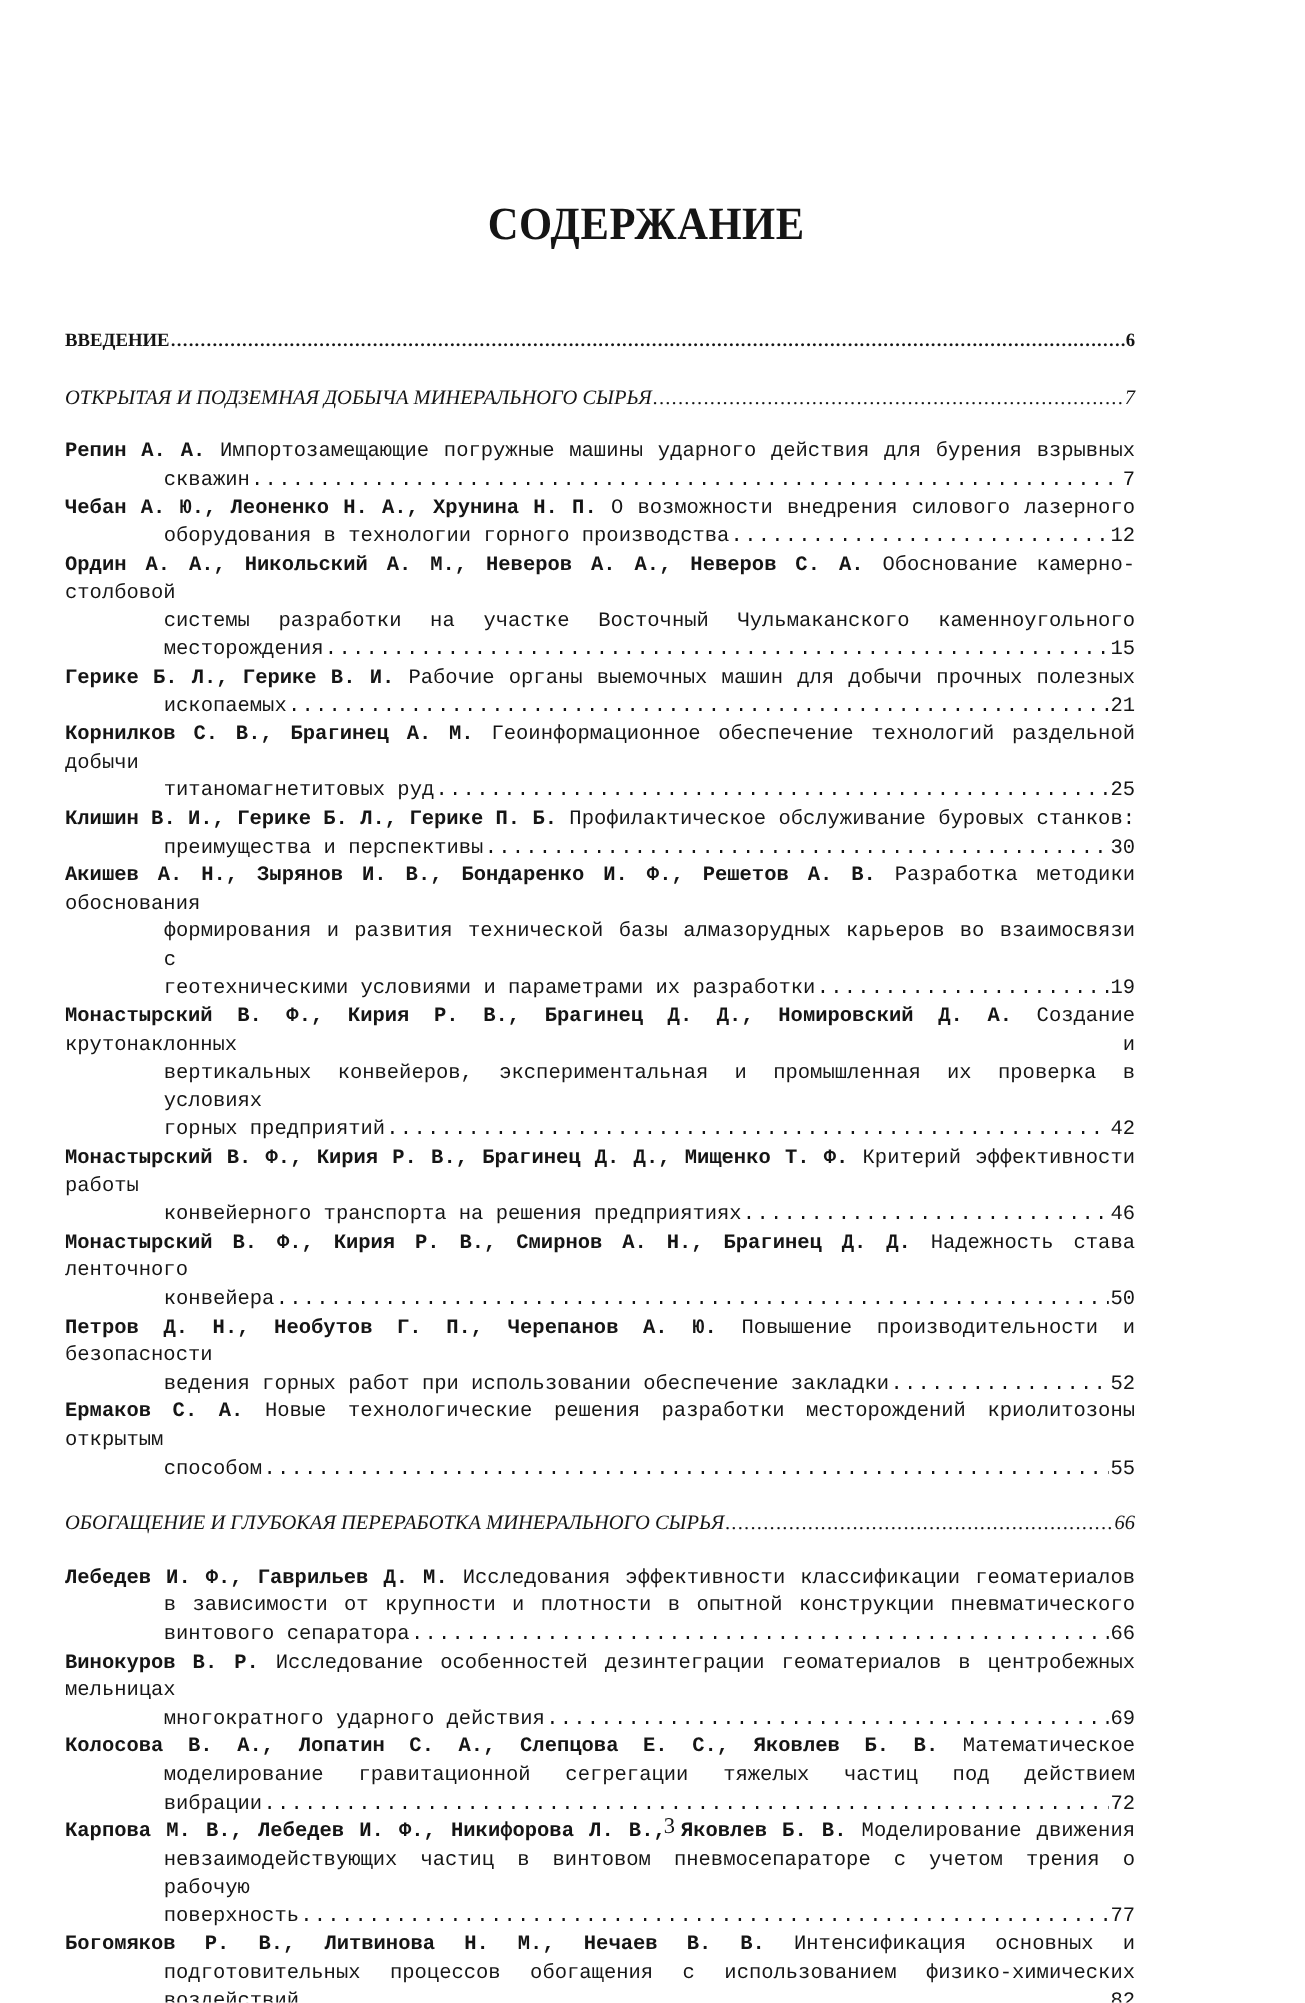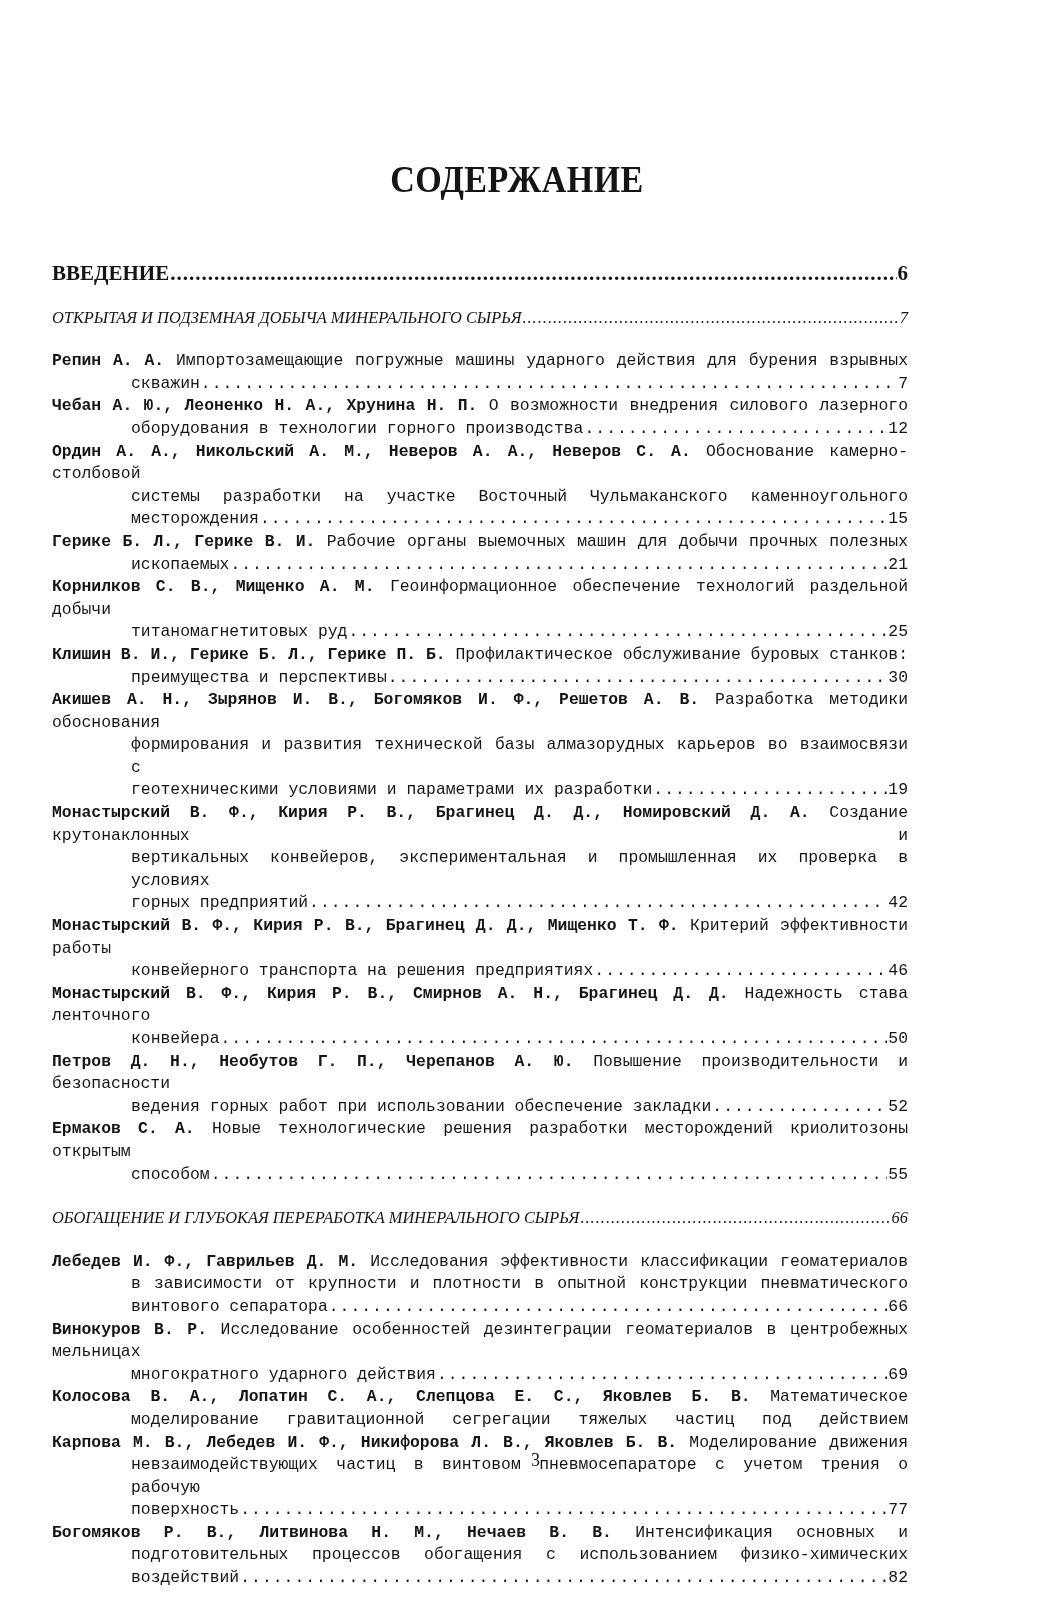--- a/index.html
+++ b/index.html
@@ -41,21 +41,21 @@
   .leader {
     flex: 1 1 auto;
     overflow: hidden;
     margin: 0 1px;
   }
   .leader::after {
     content: "........................................................................................................................................................................................................................................................................................................................";
     letter-spacing: 1px;
   }
   .pg { flex: 0 0 auto; }
-  .section-intro { font-weight: bold; font-size: 21px; }
+  .section-intro { font-weight: bold; font-size: 15px; }
   .section-title { font-style: italic; }
   .sec-row { margin-bottom: 0; }
   .gap-intro { height: 22px; }
   .gap-section { height: 21px; }
   .entry { margin: 0; font-family: Liberation Mono, monospace; }
   .entry .first {
     text-align: justify;
     text-align-last: justify;
     white-space: normal;
   }
@@ -125,37 +125,37 @@
         </div>
         <div class="entry">
           <div class="first"><span class="authors">Герике Б. Л., Герике В. И.</span> <span>Рабочие органы выемочных машин для добычи прочных полезных</span></div>
           <div class="row last">
             <span>ископаемых</span>
             <span class="leader"></span>
             <span class="pg">21</span>
           </div>
         </div>
         <div class="entry">
-          <div class="first"><span class="authors">Корнилков С. В., Мищенко А. М.</span> <span>Геоинформационное обеспечение технологий раздельной добычи</span></div>
+          <div class="first"><span class="authors">Корнилков С. В., Брагинец А. М.</span> <span>Геоинформационное обеспечение технологий раздельной добычи</span></div>
           <div class="row last">
             <span>титаномагнетитовых руд</span>
             <span class="leader"></span>
             <span class="pg">25</span>
           </div>
         </div>
         <div class="entry">
           <div class="first"><span class="authors">Клишин В. И., Герике Б. Л., Герике П. Б.</span> <span>Профилактическое обслуживание буровых станков:</span></div>
           <div class="row last">
             <span>преимущества и перспективы</span>
             <span class="leader"></span>
             <span class="pg">30</span>
           </div>
         </div>
         <div class="entry">
-          <div class="first"><span class="authors">Акишев А. Н., Зырянов И. В., Богомяков И. Ф., Решетов А. В.</span> <span>Разработка методики обоснования</span></div>
+          <div class="first"><span class="authors">Акишев А. Н., Зырянов И. В., Бондаренко И. Ф., Решетов А. В.</span> <span>Разработка методики обоснования</span></div>
           <div class="cont"><span>формирования и развития технической базы алмазорудных карьеров во взаимосвязи с</span></div>
           <div class="row last">
             <span>геотехническими условиями и параметрами их разработки</span>
             <span class="leader"></span>
             <span class="pg">19</span>
           </div>
         </div>
         <div class="entry">
           <div class="first"><span class="authors">Монастырский В. Ф., Кирия Р. В., Брагинец Д. Д., Номировский Д. А.</span> <span>Создание крутонаклонных и</span></div>
           <div class="cont"><span>вертикальных конвейеров, экспериментальная и промышленная их проверка в условиях</span></div>
@@ -221,20 +221,25 @@
           <div class="first"><span class="authors">Винокуров В. Р.</span> <span>Исследование особенностей дезинтеграции геоматериалов в центробежных мельницах</span></div>
           <div class="row last">
             <span>многократного ударного действия</span>
             <span class="leader"></span>
             <span class="pg">69</span>
           </div>
         </div>
         <div class="entry">
           <div class="first"><span class="authors">Колосова В. А., Лопатин С. А., Слепцова Е. С., Яковлев Б. В.</span> <span>Математическое</span></div>
           <div class="cont"><span>моделирование гравитационной сегрегации тяжелых частиц под действием</span></div>
+          <div class="row last">
+            <span>вибрации</span>
+            <span class="leader"></span>
+            <span class="pg">72</span>
+          </div>
         </div>
         <div class="entry">
           <div class="first"><span class="authors">Карпова М. В., Лебедев И. Ф., Никифорова Л. В., Яковлев Б. В.</span> <span>Моделирование движения</span></div>
           <div class="cont"><span>невзаимодействующих частиц в винтовом пневмосепараторе с учетом трения о рабочую</span></div>
           <div class="row last">
             <span>поверхность</span>
             <span class="leader"></span>
             <span class="pg">77</span>
           </div>
         </div>

